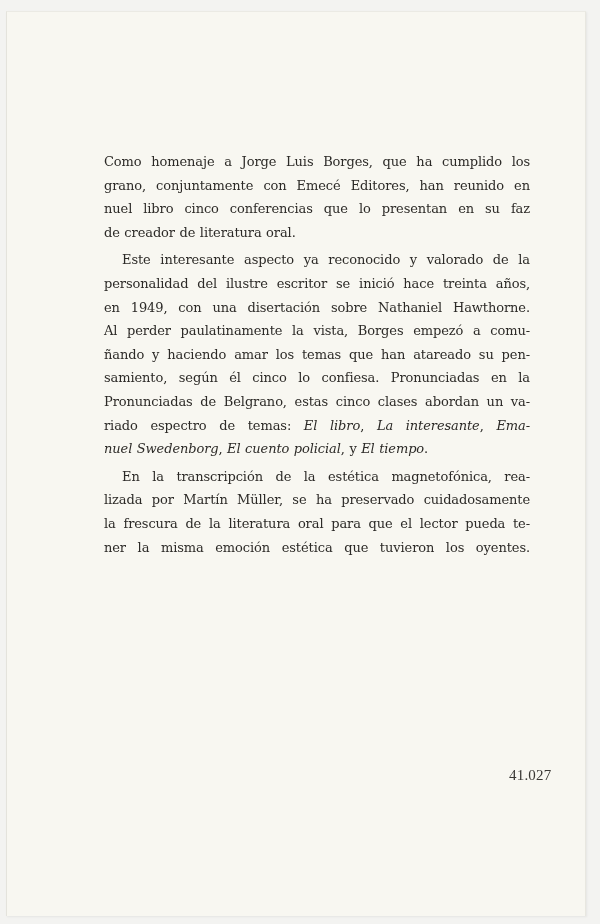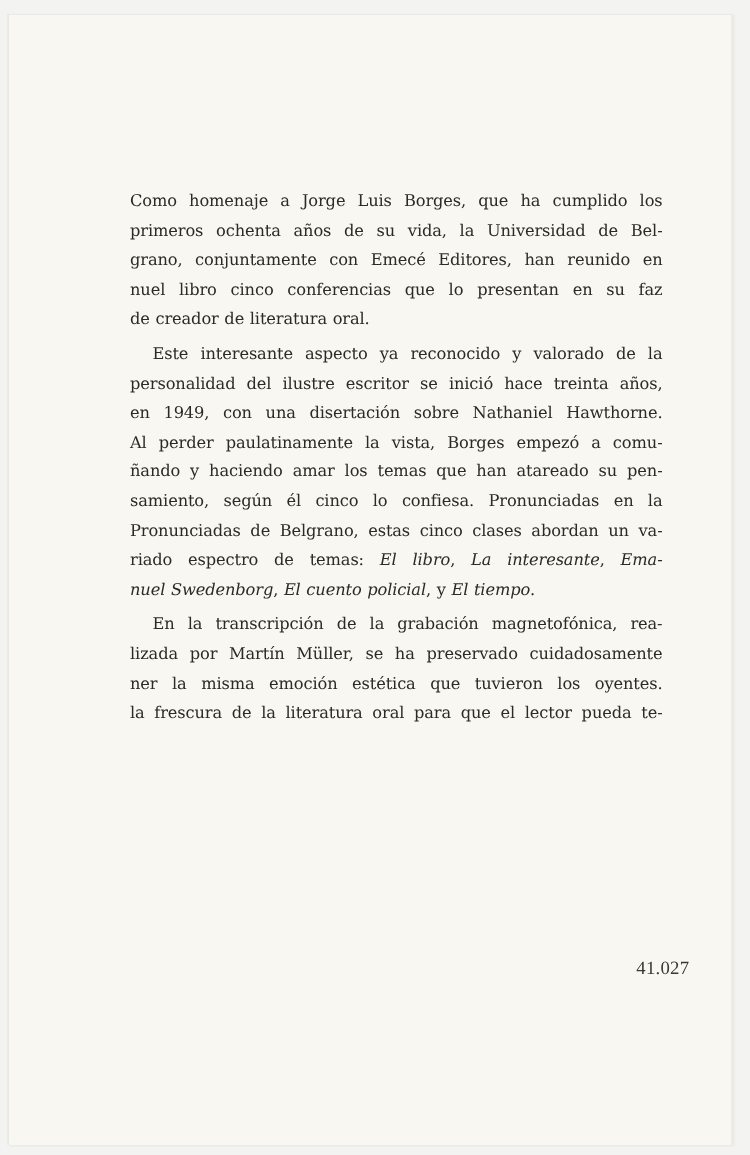--- a/index.html
+++ b/index.html
@@ -62,40 +62,39 @@
     }
   </style>
 </head>
 <body>
 
 <div class="page">
   <div class="text-block">
 
     <p>
       <span class="line">Como homenaje a Jorge Luis Borges, que ha cumplido los</span>
-      <span class="line">primeros ochenta años de su vida, la Universidad de Bel-</span>
       <span class="line">grano, conjuntamente con Emecé Editores, han reunido en</span>
       <span class="line">nuel libro cinco conferencias que lo presentan en su faz</span>
       <span class="line last">de creador de literatura oral.</span>
     </p>
 
     <p>
       <span class="line indent">Este interesante aspecto ya reconocido y valorado de la</span>
       <span class="line">personalidad del ilustre escritor se inició hace treinta años,</span>
       <span class="line">en 1949, con una disertación sobre Nathaniel Hawthorne.</span>
       <span class="line">Al perder paulatinamente la vista, Borges empezó a comu-</span>
       <span class="line">ñando y haciendo amar los temas que han atareado su pen-</span>
       <span class="line">samiento, según él cinco lo confiesa. Pronunciadas en la</span>
       <span class="line">Pronunciadas de Belgrano, estas cinco clases abordan un va-</span>
       <span class="line"><span>riado espectro de temas: </span><em>El libro</em><span>, </span><em>La interesante</em><span>, </span><em>Ema-</em></span>
       <span class="line last"><em>nuel Swedenborg</em><span>, </span><em>El cuento policial</em><span>, y </span><em>El tiempo</em><span>.</span></span>
     </p>
 
     <p>
-      <span class="line indent">En la transcripción de la grabación magnetofónica, rea-</span>
+      <span class="line indent">En la transcripción de la estética magnetofónica, rea-</span>
       <span class="line">lizada por Martín Müller, se ha preservado cuidadosamente</span>
+      <span class="line">la frescura de la literatura oral para que el lector pueda te-</span>
       <span class="line">ner la misma emoción estética que tuvieron los oyentes.</span>
-      <span class="line">la frescura de la literatura oral para que el lector pueda te-</span>
     </p>
   </div>
 
   <div class="catalog">41.027</div>
 </div>
 
 </body></html>

